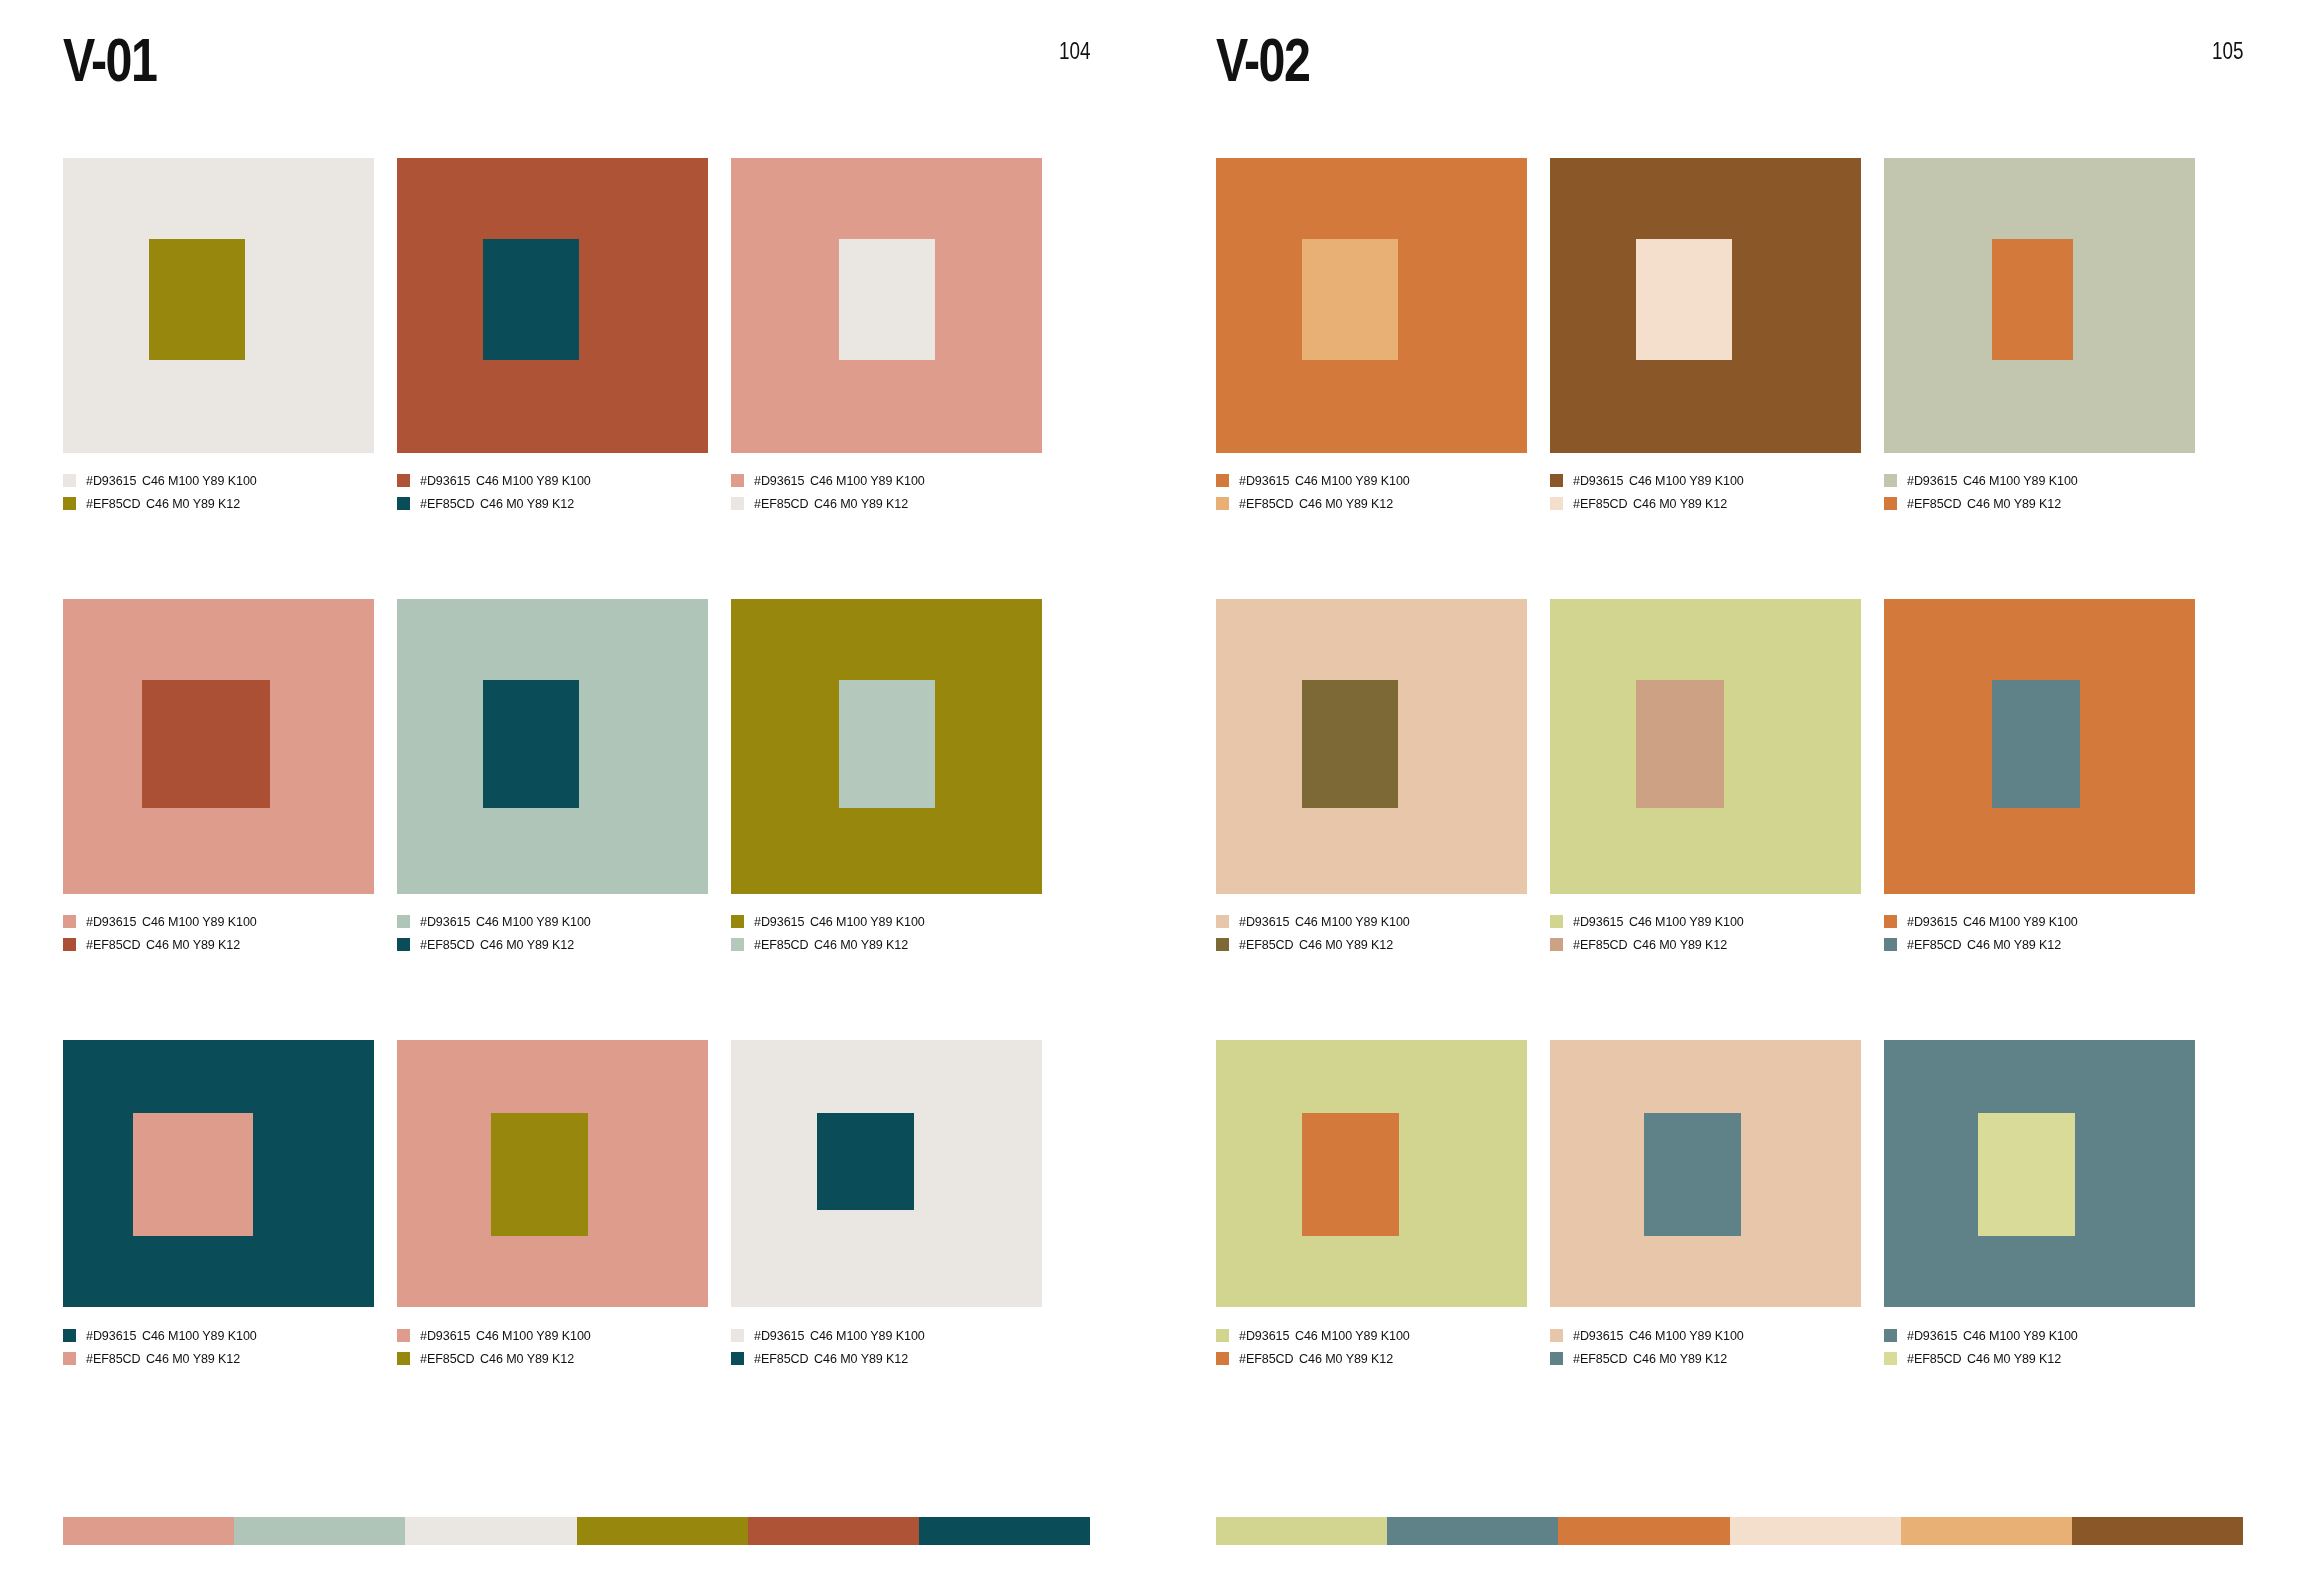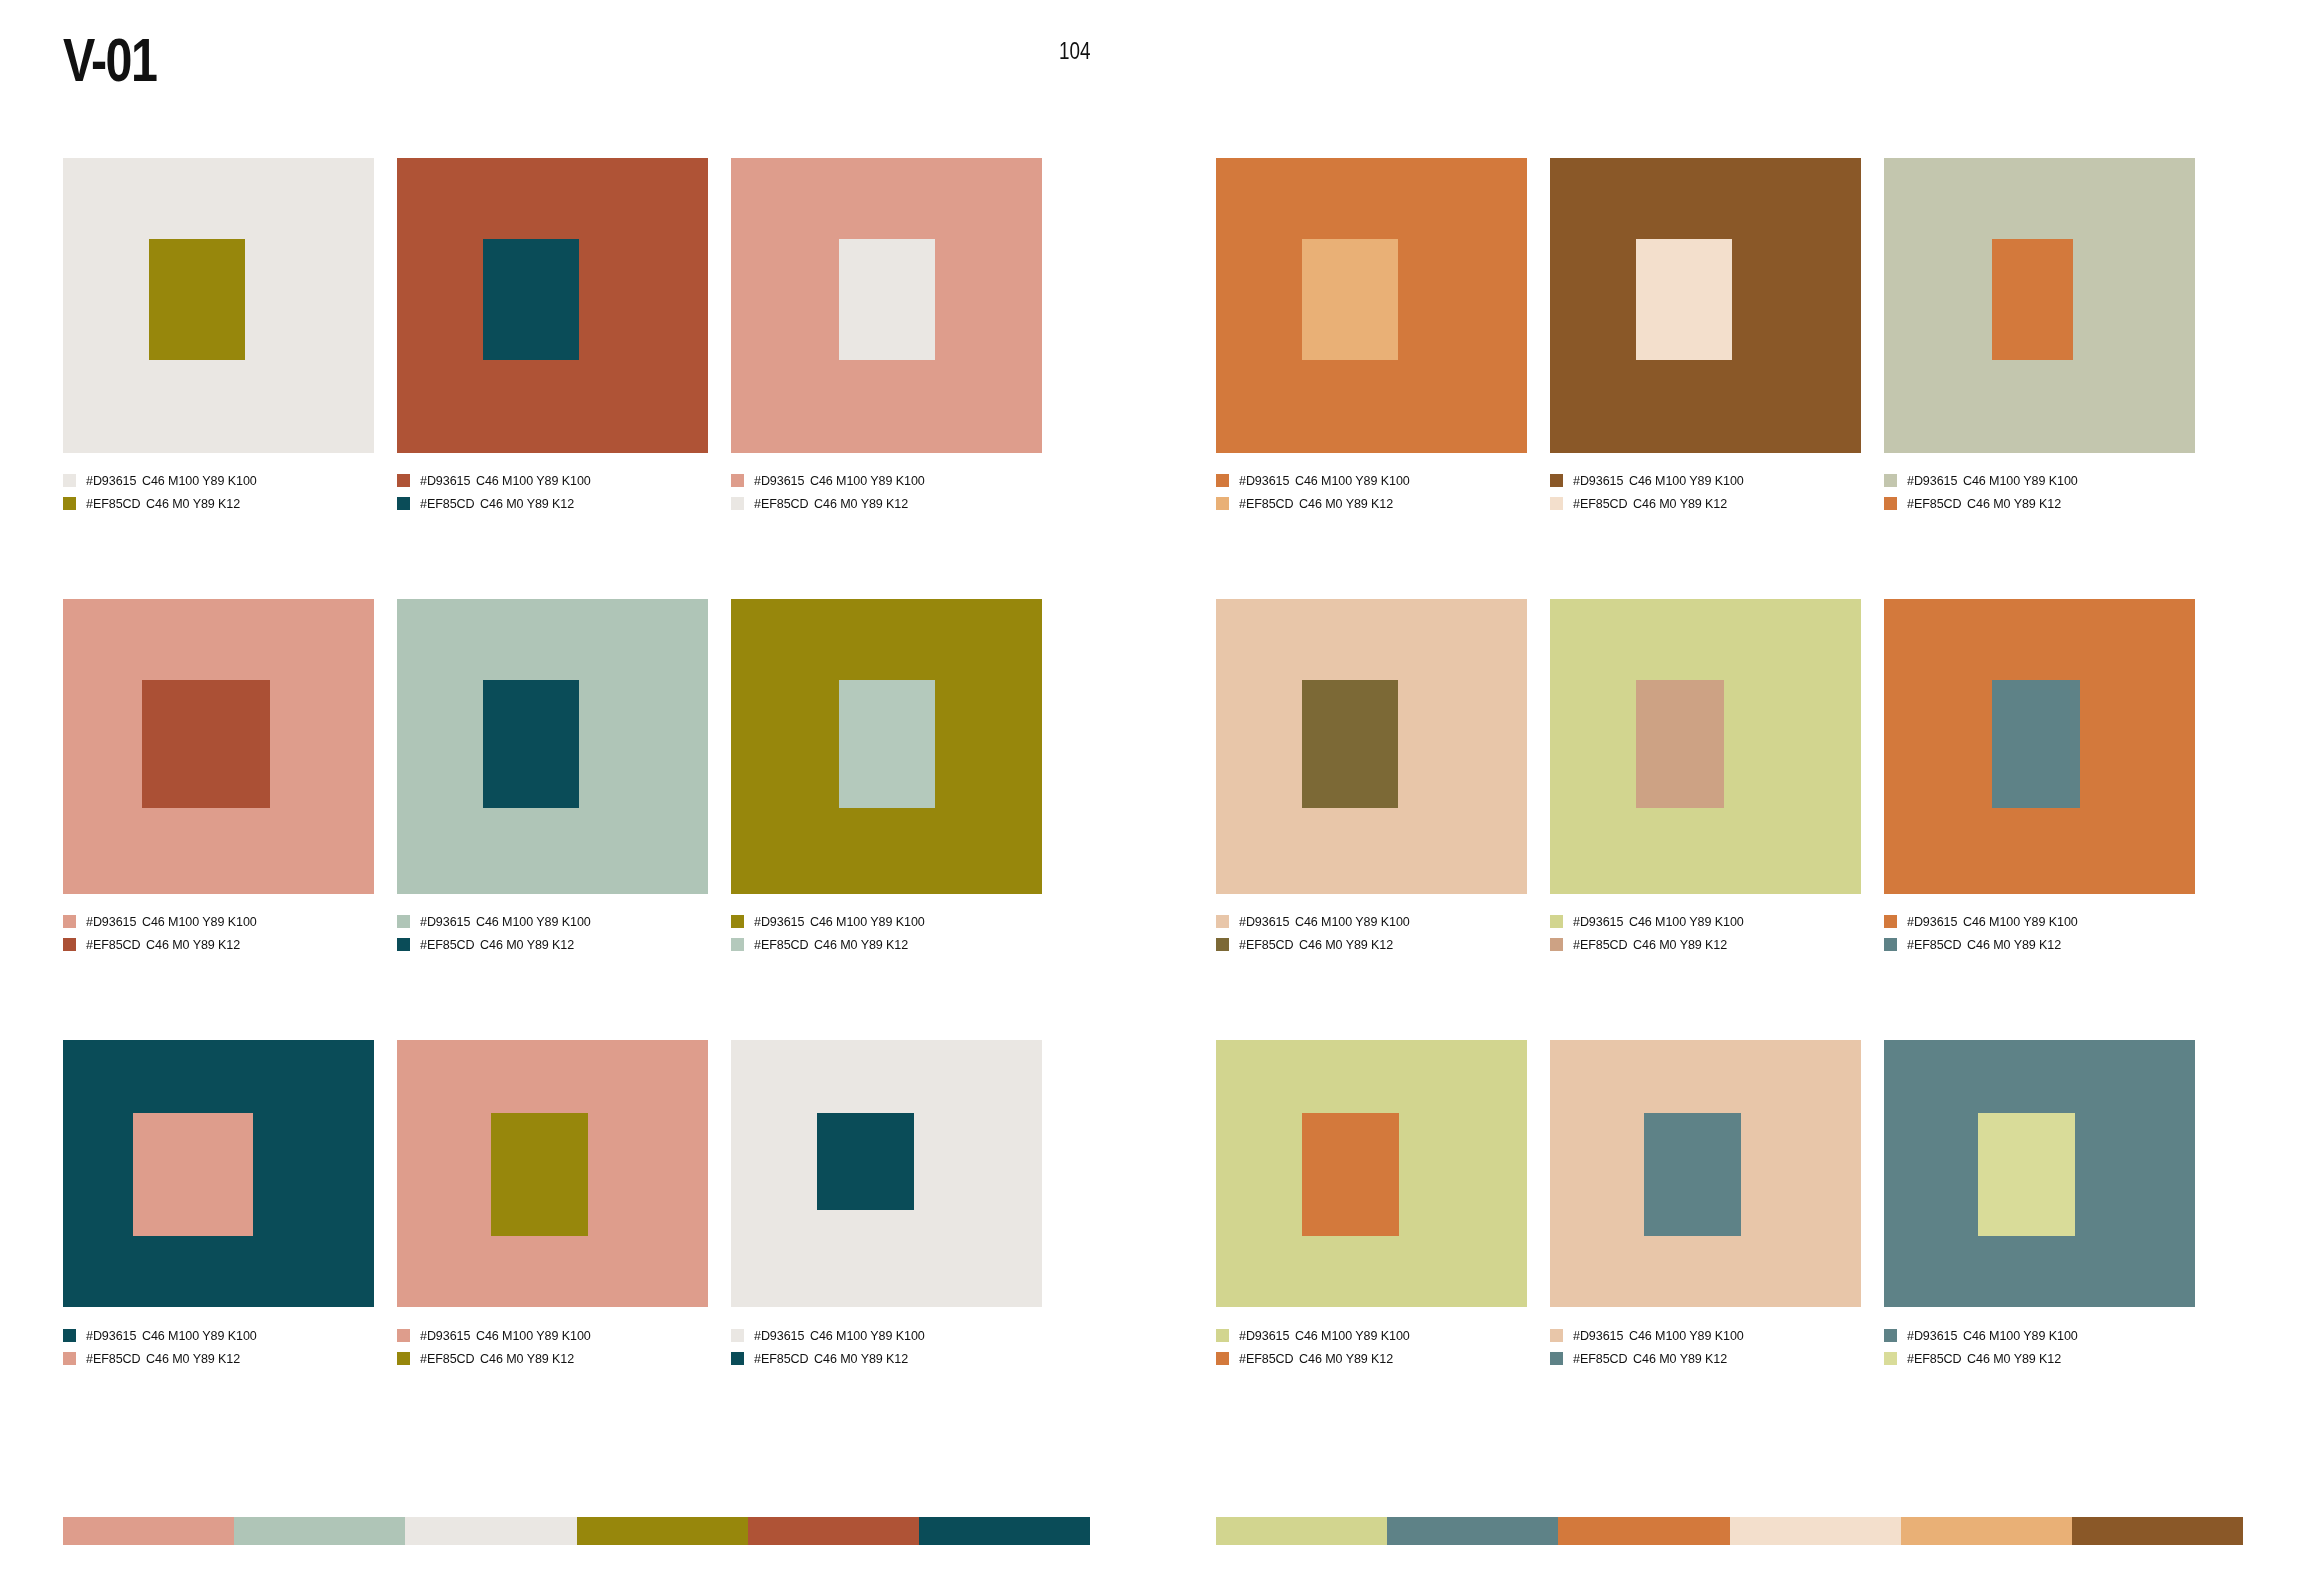--- a/index.html
+++ b/index.html
@@ -292,20 +292,24 @@
           <span style="background: rgb(175, 197, 183);"></span>
           <span style="background: rgb(234, 231, 227);"></span>
           <span style="background: rgb(151, 135, 12);"></span>
           <span style="background: rgb(175, 83, 54);"></span>
           <span style="background: rgb(10, 76, 88);"></span>
         </div>
       </div>
     </div>
     <div class="panel">
       <div class="panel-inner">
+        <div class="panel-header">
+          <div class="panel-title">V-02</div>
+          <div class="panel-page">105</div>
+        </div>
         <div class="grid">
           <div class="row r1">
             <div class="card">
               <div class="plate" style="background: rgb(211, 121, 60);">
                 <div class="inner" style="background: rgb(233, 176, 118); left: 86px; top: 81px; width: 96px; height: 121px;"></div>
               </div>
               <div class="legend">
                 <div class="legend-row">
                   <span class="legend-chip" style="background: rgb(211, 121, 60);"></span>
                   <span class="legend-text"><span>#D93615</span><span class="gap"></span><span>C46 M100 Y89 K100</span></span>

